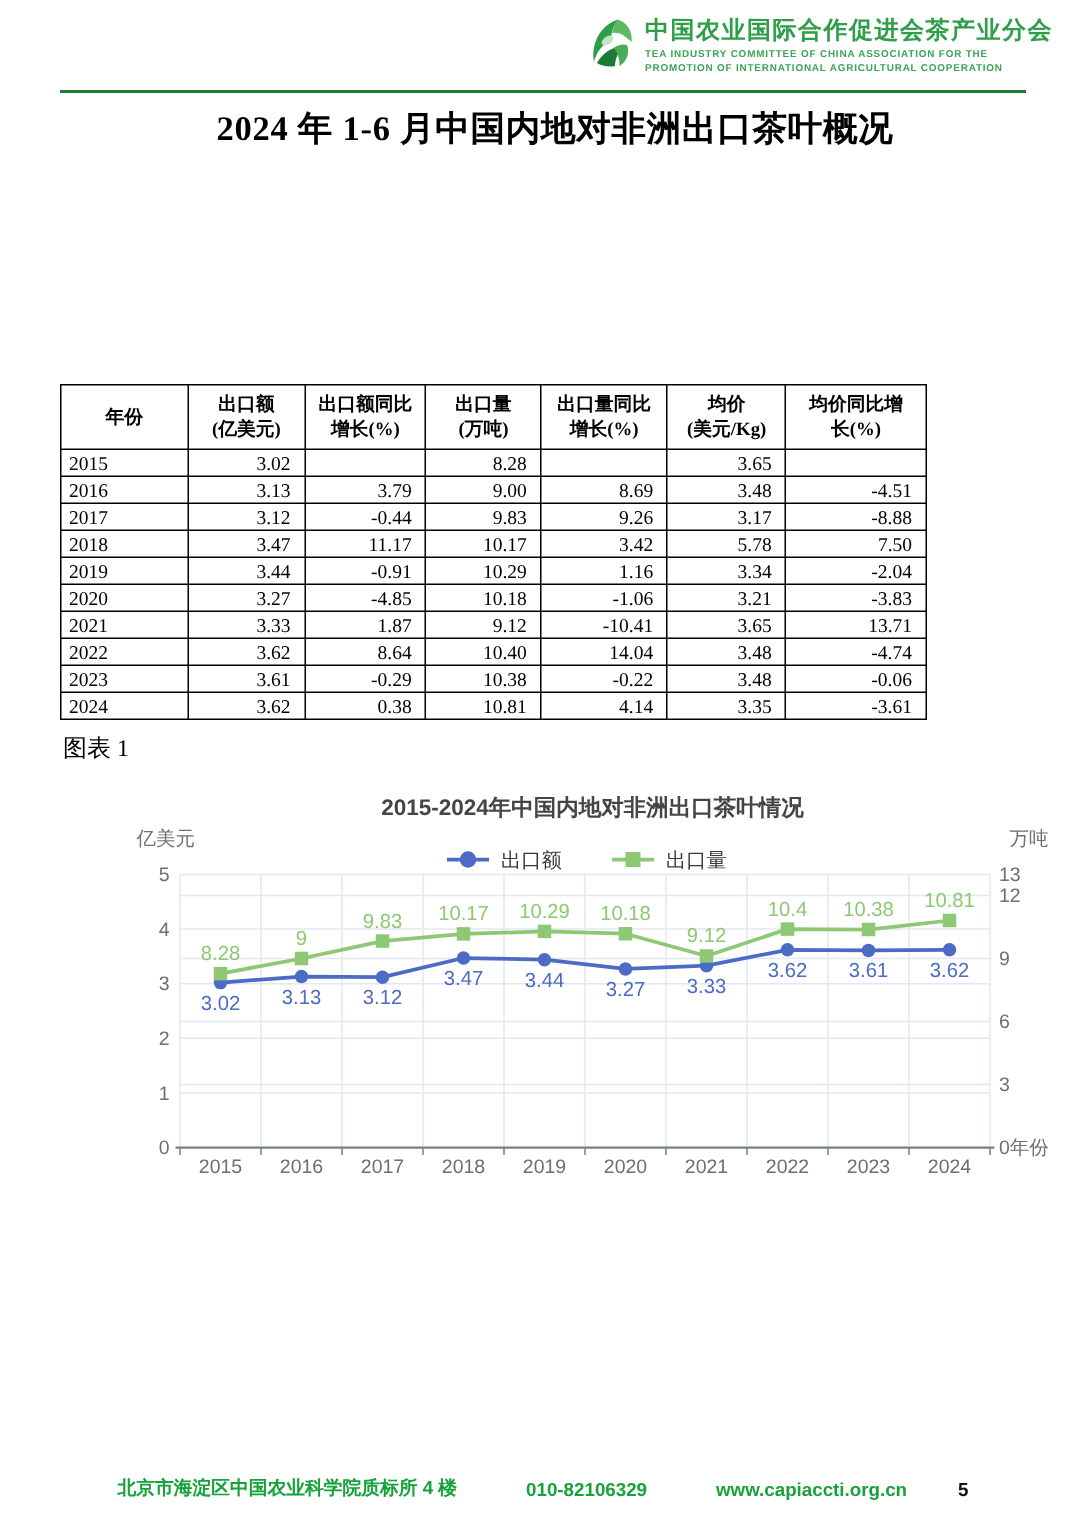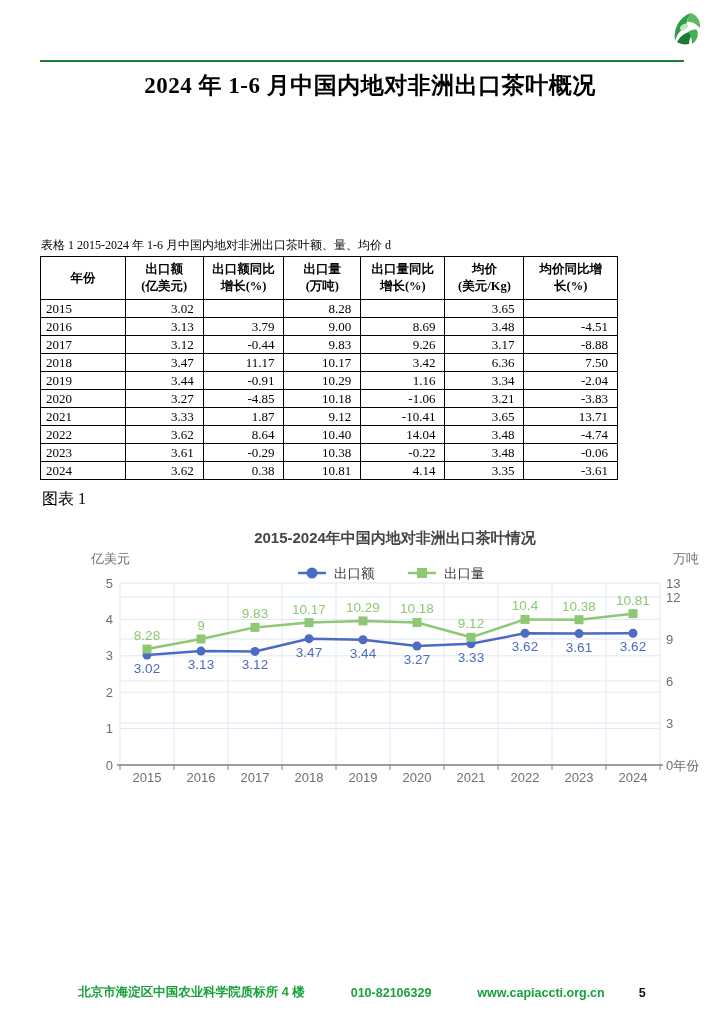--- a/index.html
+++ b/index.html
@@ -53,27 +53,33 @@
 <div class="page">
 
   <div class="hdr">
     <svg class="hdr-logo" viewBox="0 0 31 37">
       <path d="M4 30 C2 18 8 6 20 2 C16 8 15 12 16 16 C10 18 6 23 4 30 Z" fill="#2f9e49"></path>
       <path d="M20 2 C26 4 30 10 29 17 C24 12 20 10 16 11 C17 7 18 4 20 2 Z" fill="#5cba67"></path>
       <path d="M6 31 C10 24 16 20 24 20 C20 24 18 28 18 33 C14 34 9 33 6 31 Z" fill="#1c7a33"></path>
       <path d="M26 19 C28 24 26 30 21 33 C21 28 20 24 17 21 C20 19 23 18 26 19 Z" fill="#46ae58"></path>
       <ellipse cx="13" cy="16" rx="4.5" ry="2.6" transform="rotate(-35 13 16)" fill="#bfe3c4"></ellipse>
     </svg>
+    <div class="hdr-text">
+      <div class="hdr-cn">中国农业国际合作促进会茶产业分会</div>
+      <div class="hdr-en">
+        <span>TEA INDUSTRY COMMITTEE OF CHINA ASSOCIATION FOR THE</span><br>
+        <span>PROMOTION OF INTERNATIONAL AGRICULTURAL COOPERATION</span>
+      </div>
+    </div>
   </div>
   <div class="hdr-rule"></div>
 
   <div class="doc-title">2024 年 1-6 月中国内地对非洲出口茶叶概况</div>
 
 
-  <div class="tbl-caption">表格 1 2015-2024 年 1-6 月中国内地对非洲出口茶叶额、量、均价 d</div>
   <table class="data">
     <colgroup>
       <col class="c0">
         <col class="c1">
         <col class="c2">
         <col class="c3">
       <col class="c4">
         <col class="c5">
         <col class="c6">
     </colgroup>
@@ -121,21 +127,21 @@
           <td>9.26</td>
           <td>3.17</td>
           <td>-8.88</td>
         </tr>
         <tr>
           <td>2018</td>
           <td>3.47</td>
           <td>11.17</td>
           <td>10.17</td>
           <td>3.42</td>
-          <td>6.36</td>
+          <td>5.78</td>
           <td>7.50</td>
         </tr>
         <tr>
           <td>2019</td>
           <td>3.44</td>
           <td>-0.91</td>
           <td>10.29</td>
           <td>1.16</td>
           <td>3.34</td>
           <td>-2.04</td>

